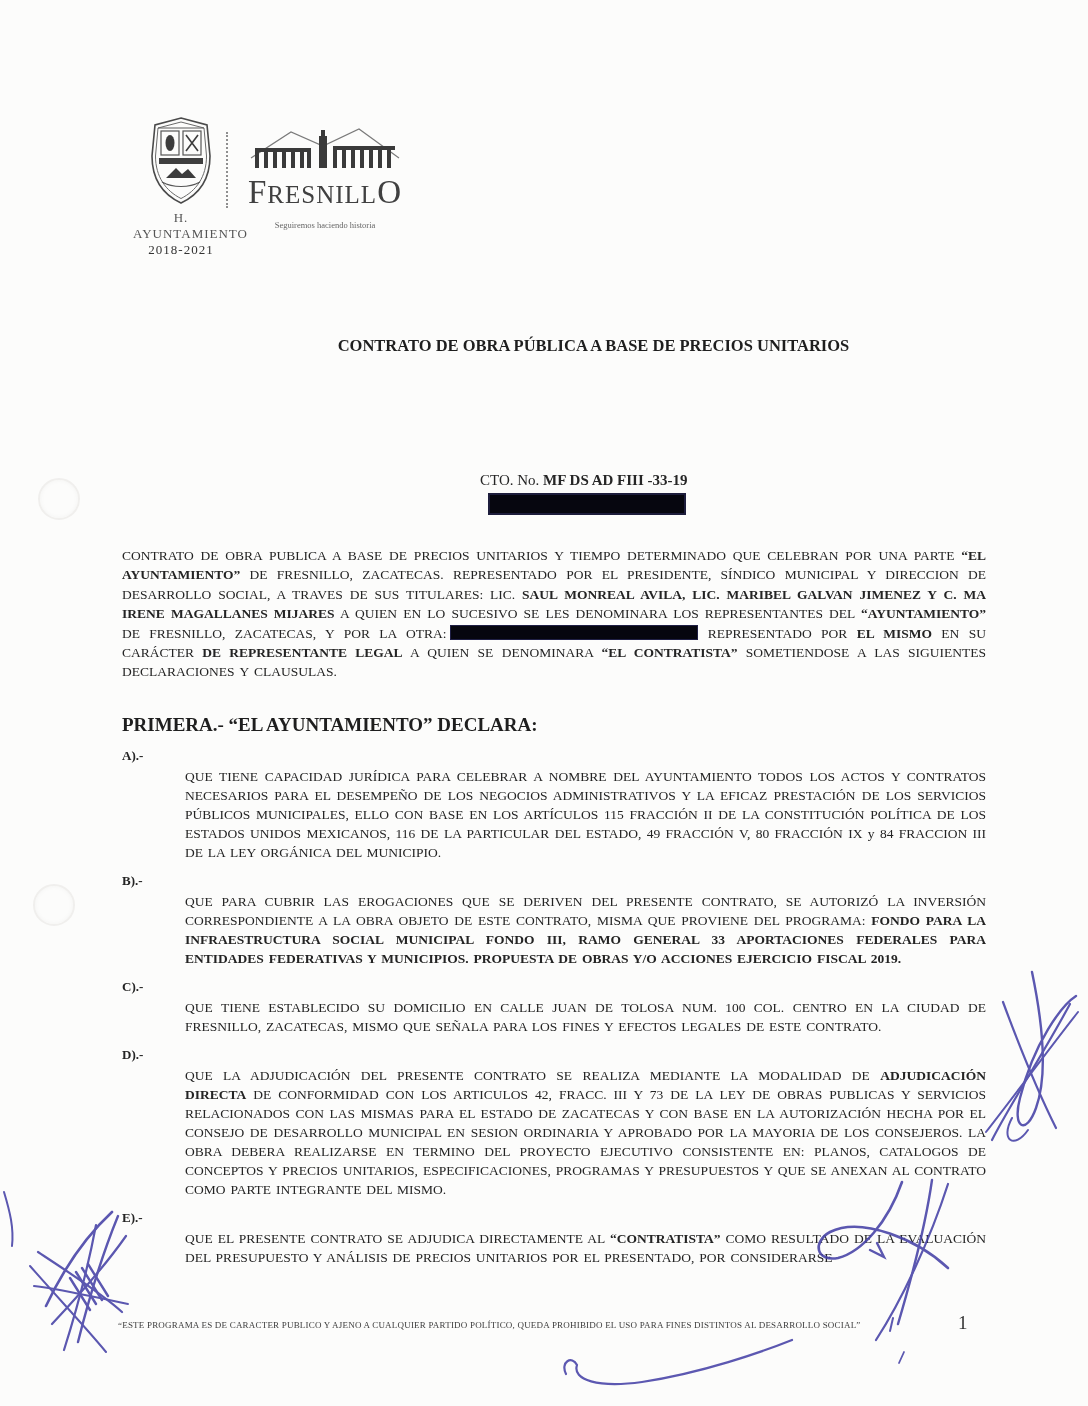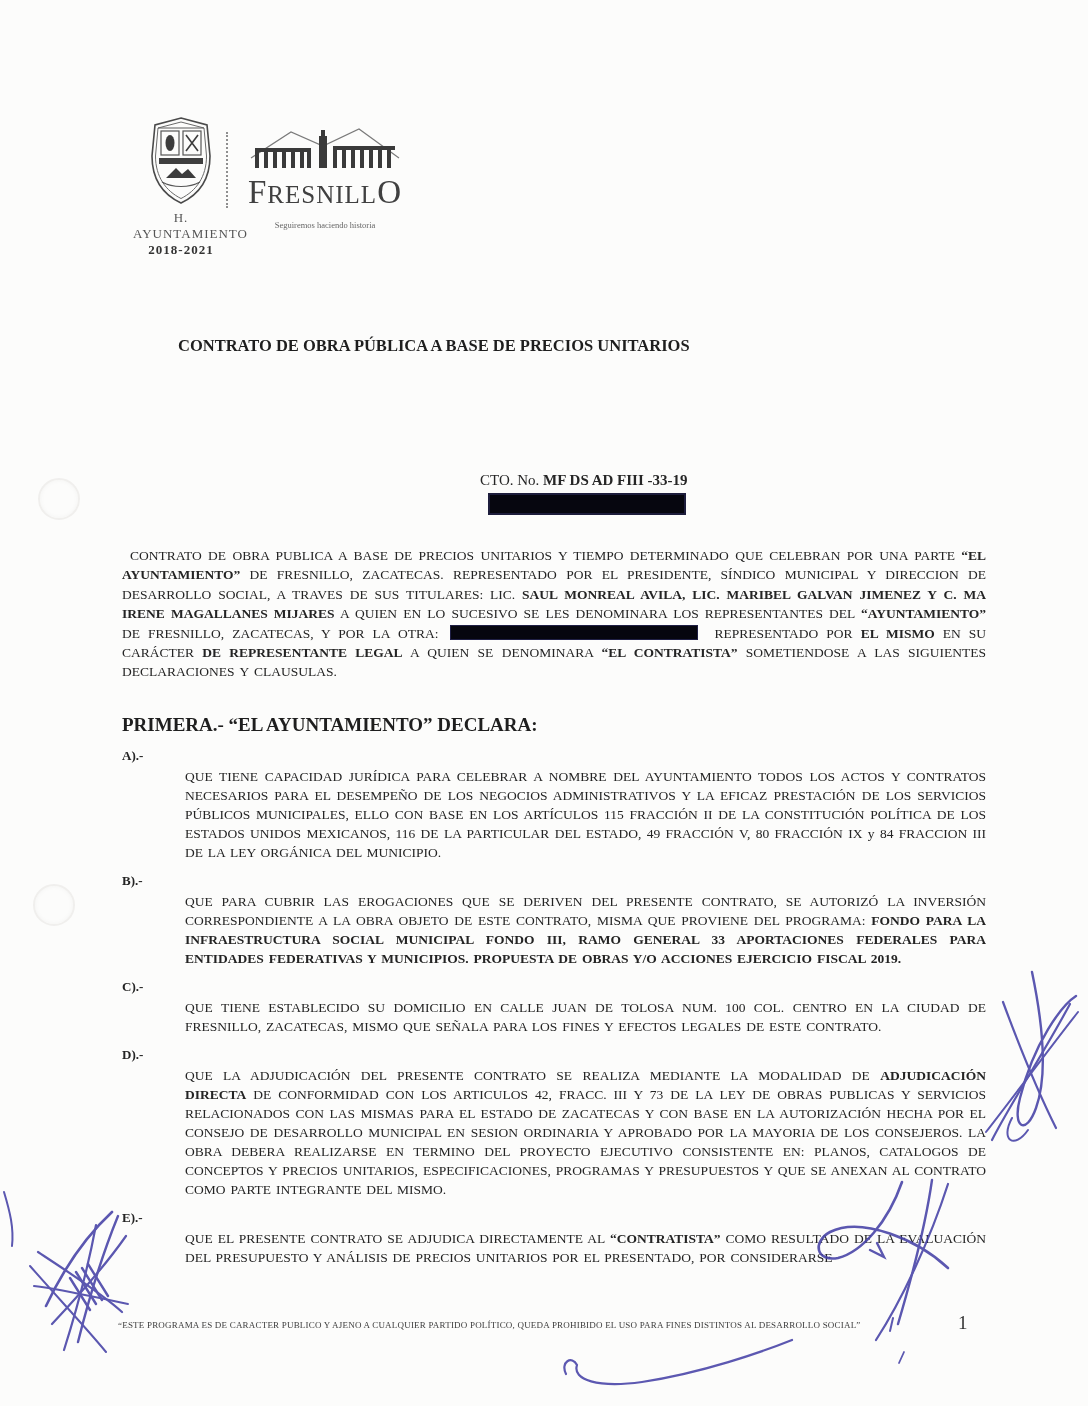--- a/index.html
+++ b/index.html
@@ -1,39 +1,39 @@
 <!DOCTYPE html>
 <html><head>
 <meta charset="utf-8">
 <style>
   html,body{margin:0;padding:0;background:#e9e9e9;}
   .page{position:relative;width:1088px;height:1406px;background:#fcfcfb;overflow:hidden;
         font-family:"Liberation Serif",serif;color:#242424;margin:0 auto;}
   
   .shield-wrap{position:absolute;left:133px;top:116px;width:96px;text-align:center;}
   .shield-caption{font-size:13px;letter-spacing:1px;color:#555;margin-top:0;}
-  .shield-years{font-size:13px;font-weight:bold;color:#333;letter-spacing:1px;}
+  .shield-years{font-size:13px;font-weight:normal;color:#333;letter-spacing:1px;}
   .logo-divider{position:absolute;left:226px;top:132px;height:76px;border-left:2px dotted #8f8f8f;}
   .brand-wrap{position:absolute;left:243px;top:126px;width:164px;text-align:center;}
   .brand-name{font-size:25px;color:#404040;letter-spacing:1px;line-height:24px;margin-top:2px;font-family:Liberation Serif, serif;}
   .brand-name .cap{font-size:33px;}
   .brand-tag{font-size:8.5px;color:#666;margin-top:13px;}
   
   .title-block{position:absolute;left:122px;top:252px;width:863px;text-align:center;
                padding-left:66px;box-sizing:border-box;font-weight:bold;font-size:23px;line-height:29px;letter-spacing:.4px;color:#1d1d1d;}
-  .subtitle{position:absolute;left:122px;top:336px;width:863px;padding-left:56px;
+  .subtitle{position:absolute;left:134px;top:336px;width:863px;text-align:center;padding-left:56px;
             box-sizing:border-box;font-weight:bold;font-size:16.5px;color:#1e1e1e;}
   .ramo-block{position:absolute;left:122px;top:400px;width:880px;font-size:15.5px;line-height:23px;color:#262626;}
   .cto-line{position:absolute;left:480px;top:472px;font-size:15px;color:#262626;text-align:right;}
   .redaction-a{position:absolute;left:488px;top:493px;width:198px;height:22px;background:#06060f;
                border:2px solid #1d1d3c;box-sizing:border-box;}
   
   .intro{position:absolute;left:122px;top:546px;width:864px;font-size:13.5px;line-height:19.4px;
          text-align:justify;word-spacing:2px;}
-  .intro p{margin:8px;display:inline;}
+  .intro p{margin:0;display:inline;}
   .redact-inline{display:inline-block;width:246px;height:13px;background:#06060f;border:1px solid #1f1f45;
                  vertical-align:-2px;margin-left:4px;}
   .decl-heading{position:absolute;left:122px;top:682px;width:863px;text-align:center;font-weight:bold;
                 font-size:13px;letter-spacing:6px;color:#1e1e1e;}
   .primera{position:absolute;left:122px;top:714px;font-weight:bold;font-size:19px;color:#1e1e1e;}
   .decl-list{position:absolute;left:122px;top:748px;width:864px;}
   .decl-item{margin-bottom:11px;}
   .decl-label{font-weight:bold;font-size:13px;margin-bottom:3px;}
   .decl-text{margin:0 0 0 63px;font-size:13.5px;line-height:19px;text-align:justify;word-spacing:1.5px;}
   .b{font-weight:bold;}

